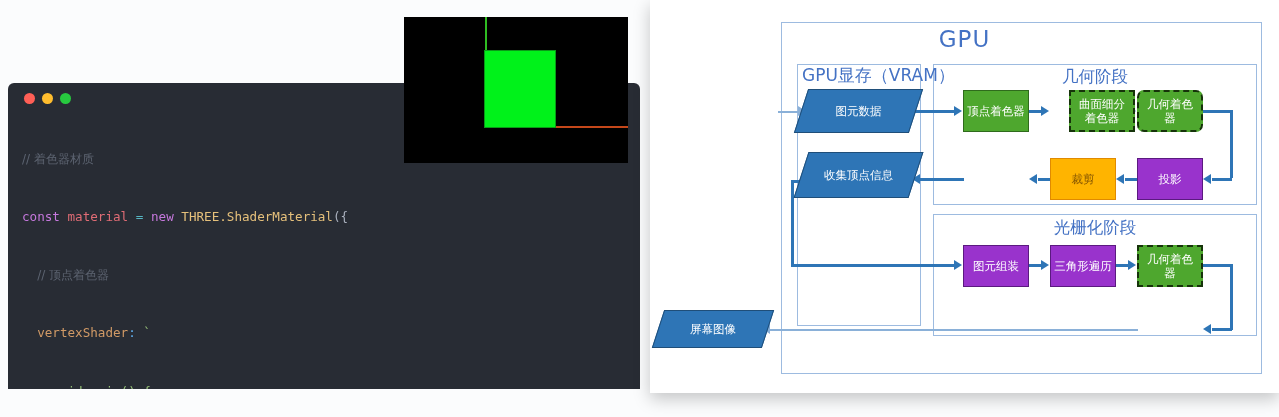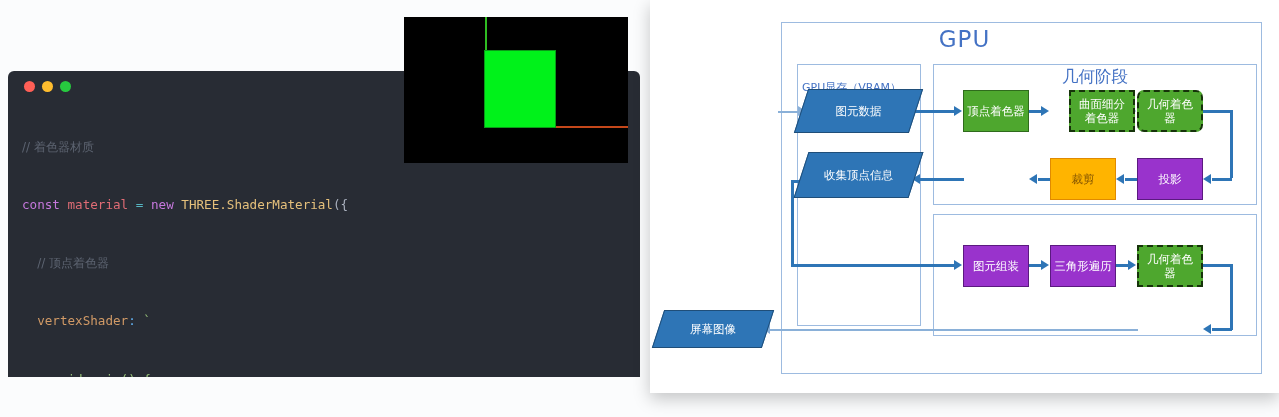--- a/index.html
+++ b/index.html
@@ -6,21 +6,21 @@
   html, body {
     width: 1279px; height: 417px;
     overflow: hidden;
     background: #ffffff;
     font-family: "Liberation Sans", sans-serif;
   }
   #root { position: relative; width: 1279px; height: 417px; background: #fbfcfd; }
 
   
   .code-window {
-    position: absolute; left: 8px; top: 71px;
+    position: absolute; left: 8px; top: 83px;
     width: 632px; height: 306px;
     background: #282c34;
     border-radius: 6px 6px 0 0;
     overflow: hidden;
     padding-left: 36px;
   }
   .traffic { position: absolute; left: 16px; top: 10px; display: flex; gap: 7px; }
   .dot { width: 11px; height: 11px; border-radius: 50%; }
   .dot.red { background: #ff5f56; }
   .dot.yellow { background: #ffbd2e; }
@@ -88,21 +88,21 @@
   .geo-frame   { left: 283px; top: 64px; width: 324px; height: 141px; }
   .rast-frame  { left: 283px; top: 214px; width: 324px; height: 122px; }
 
   .stage-title {
     position: absolute;
     color: #4472c4;
     font-family: "DejaVu Sans", sans-serif;
     white-space: nowrap;
   }
   .t-gpu  { left: 0; top: 26px; width: 629px; text-align: center; font-size: 23px; letter-spacing: 1px; }
-  .t-vram { left: 152px; top: 80px; font-size: 11px; }
+  .t-vram { left: 152px; top: 64px; font-size: 17px; }
   .t-geo  { left: 283px; top: 66px; width: 324px; text-align: center; font-size: 16.5px; }
   .t-rast { left: 283px; top: 217px; width: 324px; text-align: center; font-size: 16.5px; }
 
   
   .para {
     position: absolute;
     background: #2e75b6;
     border: 1px solid #1f4e79;
     transform: skewX(-18deg);
   }
@@ -202,20 +202,21 @@
     <div class="diagram-inner">
 
       <div class="box-outline gpu-frame"></div>
       <div class="box-outline vram-frame"></div>
       <div class="box-outline geo-frame"></div>
       <div class="box-outline rast-frame"></div>
 
       <div class="stage-title t-gpu">GPU</div>
       <div class="stage-title t-vram">GPU显存（VRAM）</div>
       <div class="stage-title t-geo">几何阶段</div>
+      <div class="stage-title t-rast">光栅化阶段</div>
 
       <div class="ln thin" style="left:128px; top:111px; width:22px; height:1.5px;"></div>
       <div class="arrow right thin" style="left:148px; top:106px;"></div>
 
       <div class="ln" style="left:262px; top:110px; width:44px; height:2.5px;"></div>
       <div class="arrow right" style="left:304px; top:106px;"></div>
 
       <div class="ln" style="left:379px; top:110px; width:14px; height:2.5px;"></div>
       <div class="arrow right" style="left:391px; top:106px;"></div>
 

